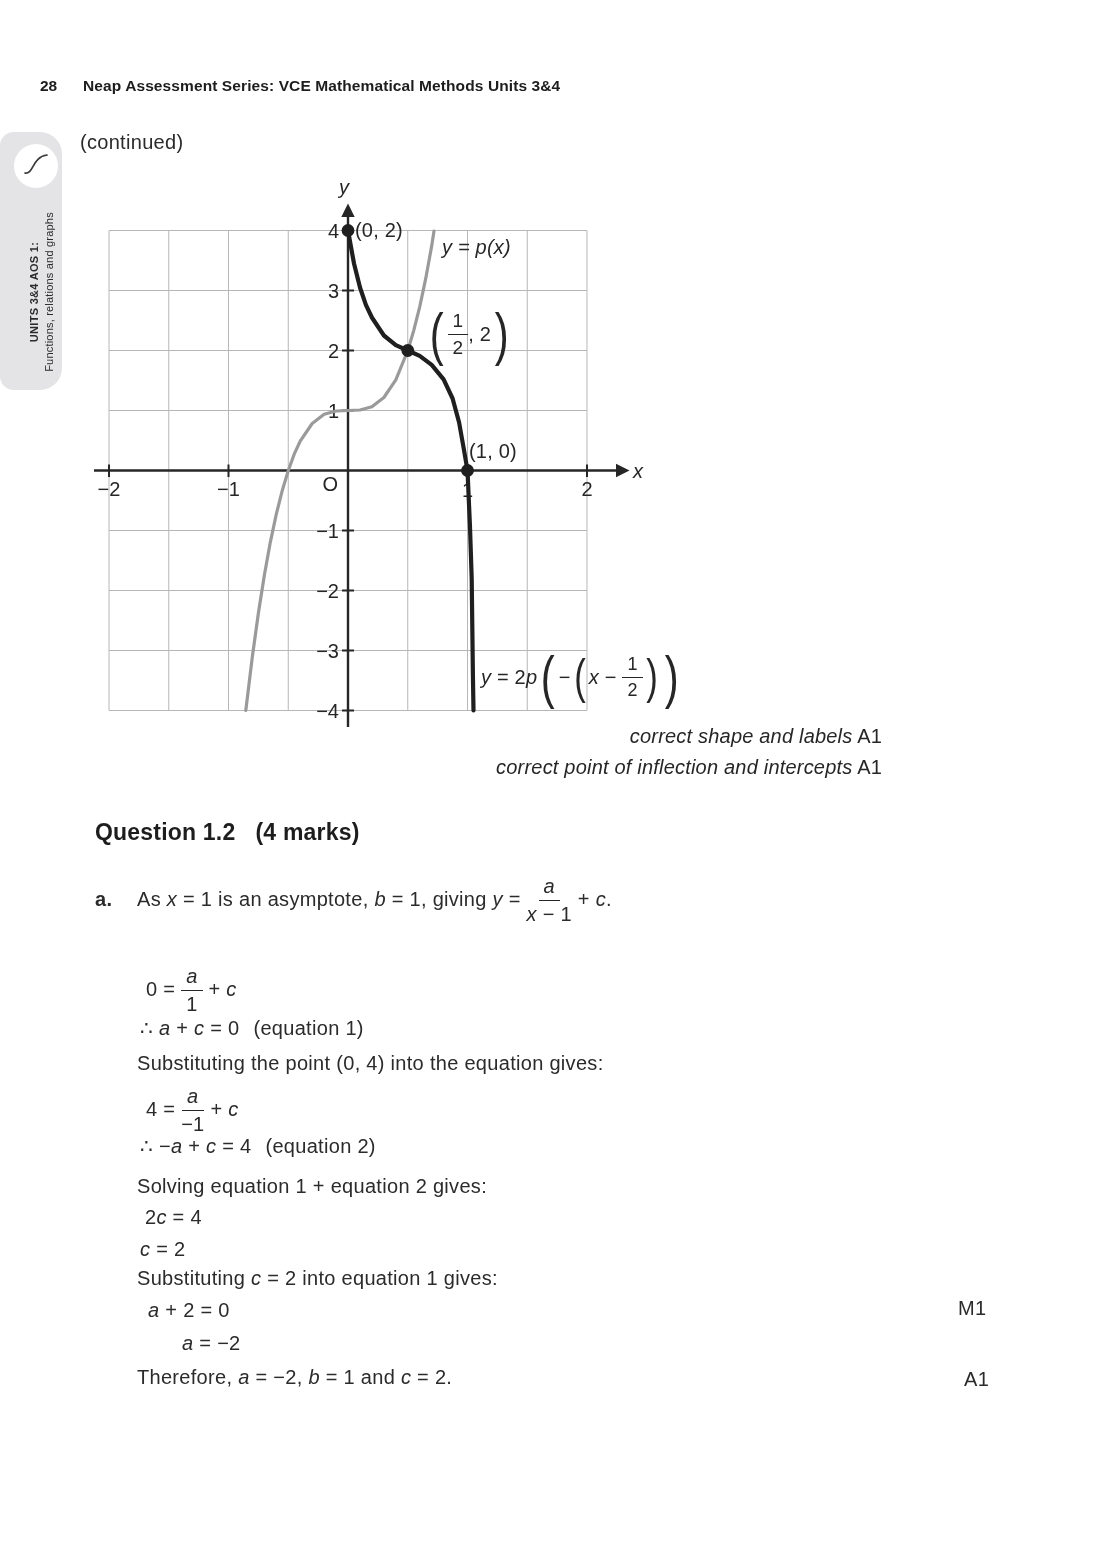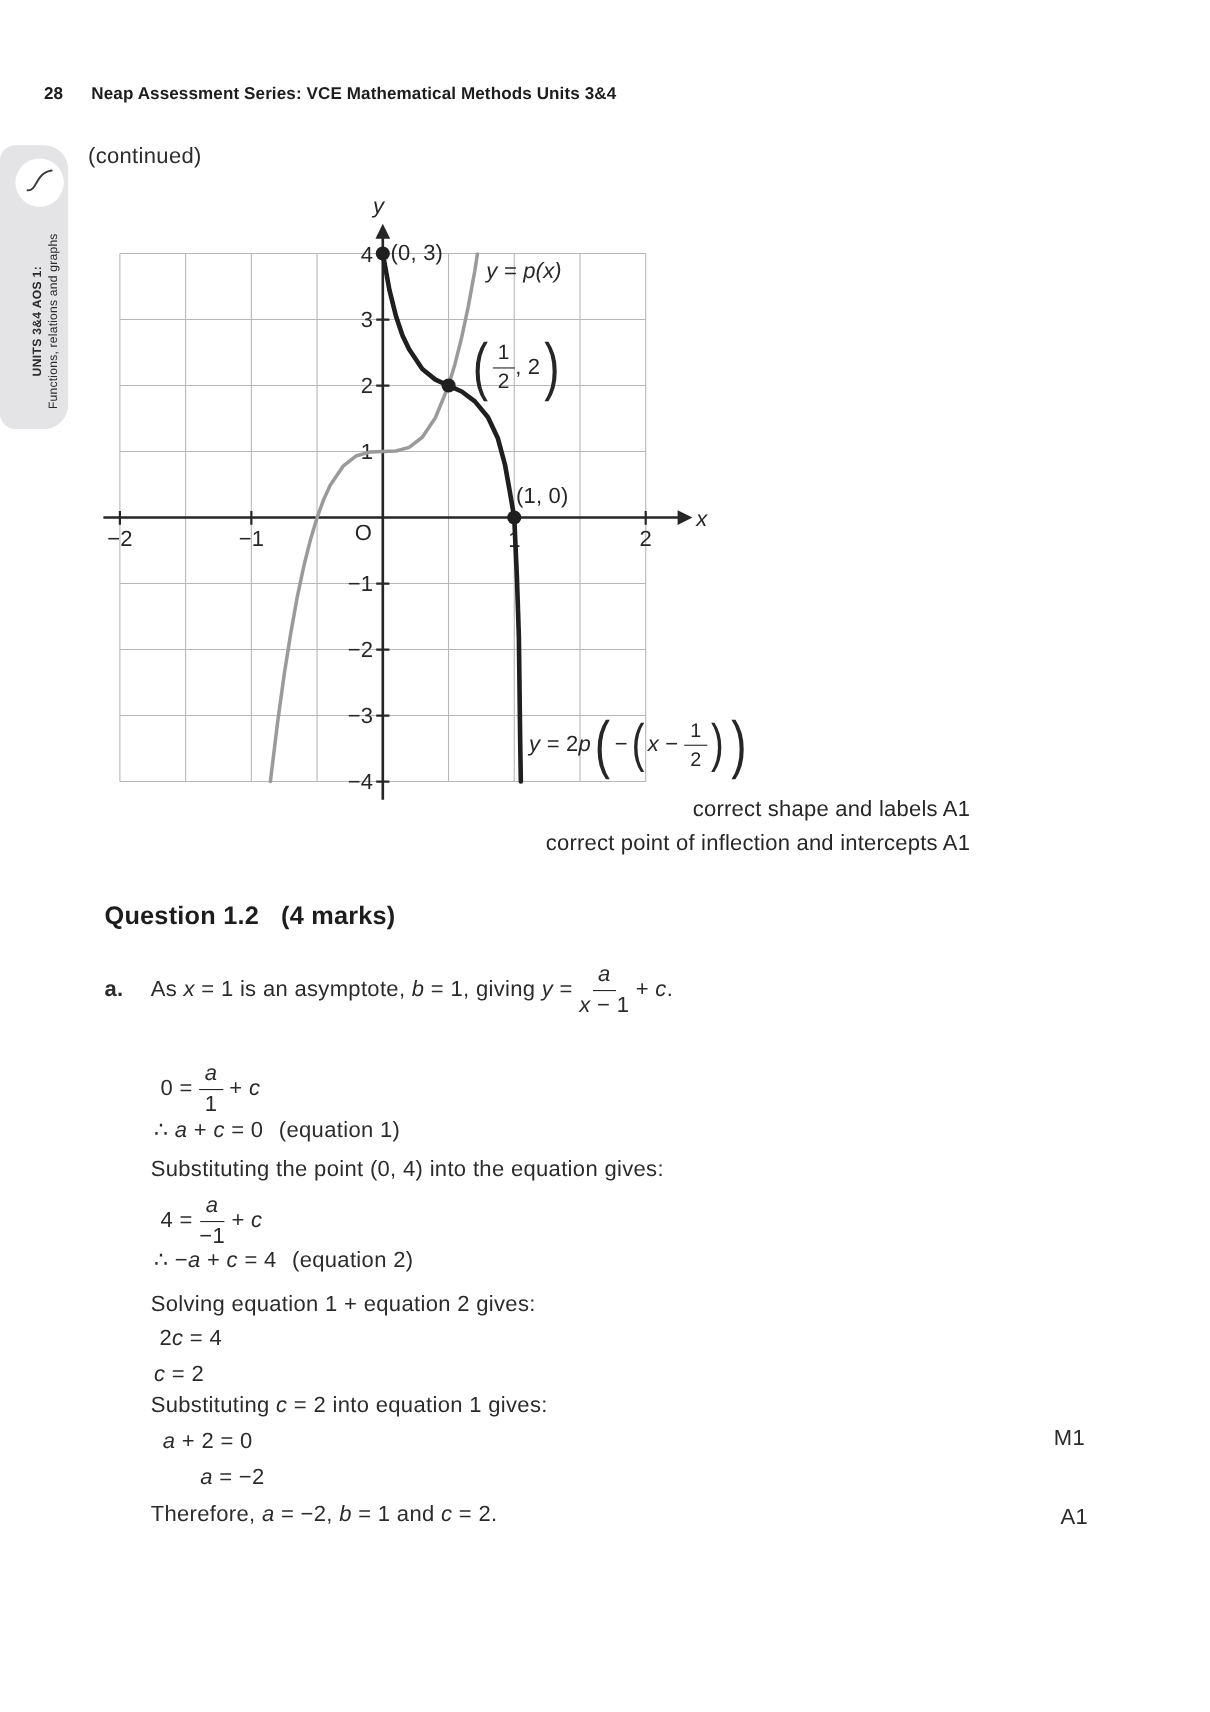--- a/index.html
+++ b/index.html
@@ -31,21 +31,21 @@
   .bp58{font-size:58px;}
   .bp48{font-size:48px;}
   .lflex{display:flex;align-items:center;}
   .lflex > span{white-space:pre;}
   .lhalf{left:426px;top:301px;height:66px;}
   .lhalf .fs{font-size:19px;}
   .lcurve2{left:481px;top:645px;height:64px;font-size:20px;}
   .lcurve2 .fs{font-size:18px;}
   
   .markline{right:115px;font-size:20px;text-align:right;letter-spacing:.2px;color:#262626;}
-  .markline .crit{}
+  .markline .crit{font-style:italic;}
   
   .qhead{left:95px;top:819px;font-size:23px;font-weight:700;color:#1d1d1d;letter-spacing:.2px;}
   .qhead .qmarks{margin-left:20px;text-align:right;}
   .body20{font-size:20px;letter-spacing:.3px;line-height:26px;color:#2b2b2b;white-space:nowrap;}
   .partlabel{left:95px;top:886px;font-weight:700;}
   .marktag{font-size:20px;letter-spacing:.3px;color:#2b2b2b;}
   .note{margin-left:14px;}
 </style>
 </head>
 <body>
@@ -100,21 +100,21 @@
       <text x="344" y="194" text-anchor="middle" font-style="italic">y</text>
     </g>
 
     <path d="M245.8,710.5 L252.4,656.3 258.4,613 264.4,575.1 270.3,542.3 276.3,514.2 282.3,490.4 288.3,470.5 294.2,454.2 300.2,441.2 312.2,423.5 324.1,414.3 336.1,411 348,410.5 360,410 371.9,406.7 383.9,397.5 395.8,379.8 407.8,350.5 413.7,330.6 419.7,306.8 425.7,278.7 431.7,245.9 434,231" fill="none" stroke="#9a9a9a" stroke-width="3.2" stroke-linejoin="round" stroke-linecap="round"></path>
     <path d="M348,230.5 L354,263.5 360,287.5 365.9,304.9 371.9,317.5 383.9,335.5 395.8,345.1 407.8,350.5 419.7,355.9 431.7,364.9 443.6,379.3 452.6,398.5 459.1,422.5 463.9,449.5 467.5,470.5 469.9,524.5 471.7,578.5 472.3,626.5 472.9,674.5 473.5,710.5" fill="none" stroke="#1f1f1f" stroke-width="4.2" stroke-linejoin="round" stroke-linecap="round"></path>
     <circle cx="348" cy="230.5" r="6.4" fill="#1f1f1f"></circle>
     <circle cx="407.8" cy="350.5" r="6.4" fill="#1f1f1f"></circle>
     <circle cx="467.5" cy="470.5" r="6.4" fill="#1f1f1f"></circle>
   </svg>
 
-  <div class="abs glabel" style="left:355px;top:219px">(0, 3)</div>
+  <div class="abs glabel" style="left:355px;top:219px">(0, 2)</div>
   <div class="abs glabel it" style="left:442px;top:236px">y = p(x)</div>
 
   <div class="abs glabel lflex lhalf">
     <span class="bp bp58">(</span>
     <span class="frac fs"><span class="fn">1</span><span class="fd">2</span></span>
     <span>, </span>
     <span>2</span>
     <span class="bp bp58">)</span>
   </div>
 

